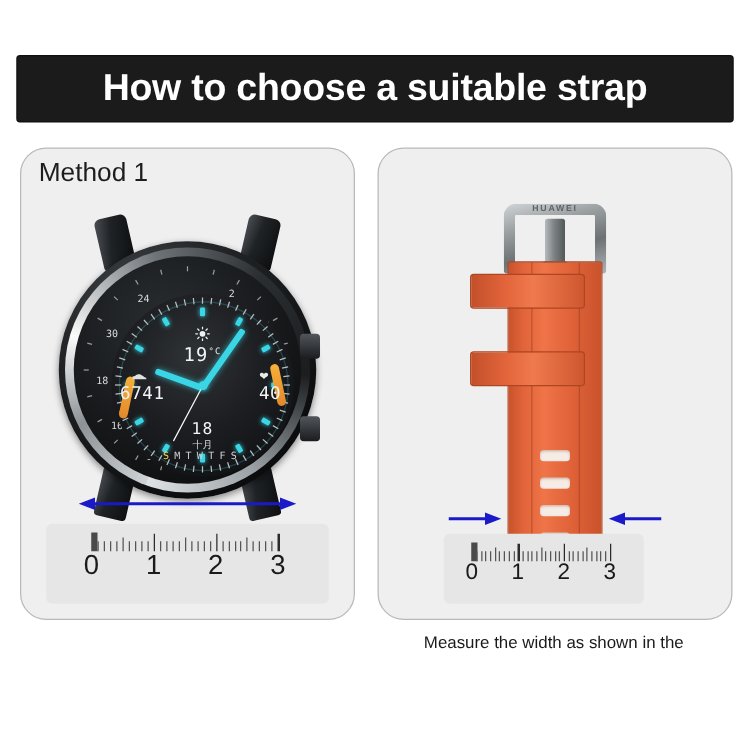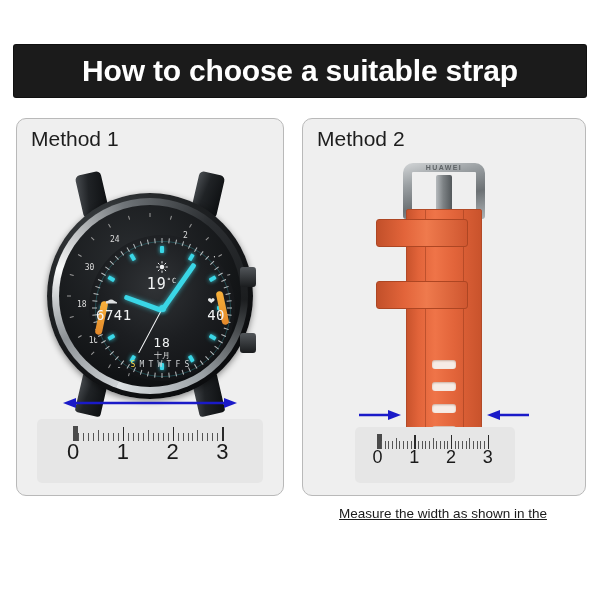--- a/index.html
+++ b/index.html
@@ -18,21 +18,21 @@
     box-shadow:0 0 0 1px #101010;
   }
   .title-bar .title-text{
     color:#ffffff;font-size:30px;font-weight:bold;letter-spacing:-0.2px;
     font-family:"Liberation Sans", sans-serif;white-space:nowrap;
   }
 
   
   .panel{
     position:absolute;top:118px;height:376px;
-    background:#efefef;border:1px solid #b9b9b9;border-radius:10px;
+    background:#efefef;border:1px solid #b9b9b9;border-radius:21px;
     overflow:hidden;
   }
   #panel-1{left:16px;width:266px;}
   #panel-2{left:302px;width:282px;}
   .panel-title{
     position:absolute;left:14px;top:8px;
     font-size:21px;color:#1d1d1d;font-family:"Liberation Sans", sans-serif;
   }
 
   
@@ -54,21 +54,21 @@
     font-size:22px;color:#1a1a1a;font-family:"Liberation Sans", sans-serif;
   }
   #ruler-2 .rlabel{font-size:18px;}
 
   
   .caption{
     position:absolute;text-align:center;color:#1a1a1a;
     font-size:13.5px;line-height:22px;font-family:"Liberation Sans", sans-serif;
   }
   #caption-1{left:16px;top:503px;width:266px;}
-  #caption-2{left:302px;top:503px;width:282px;text-decoration:underline;}
+  #caption-2{left:302px;top:503px;width:282px;}
 
   
   .arrow-svg{position:absolute;overflow:visible;}
 
   
   .watch-wrap{position:absolute;left:50%;top:52px;transform:translateX(-50%);
     width:230px;height:250px;}
   .lug{position:absolute;width:26px;height:42px;background:
       linear-gradient(100deg,#4b4f53 0%,#202326 40%,#0d0f11 100%);
     border-radius:5px 5px 3px 3px;}
@@ -443,21 +443,20 @@
       <div class="ruler-labels">
           <div class="rlabel" style="left: 16%;">0</div>
           <div class="rlabel" style="left: 38%;">1</div>
           <div class="rlabel" style="left: 60%;">2</div>
           <div class="rlabel" style="left: 82%;">3</div>
         </div>
     </div>
   </div>
 
   <div class="panel" id="panel-2">
-    <div class="panel-title">Method 2</div>
 
     <div class="strap-wrap">
       <div class="buckle">
         <div class="buckle-label">HUAWEI</div>
       </div>
       <div class="prong"></div>
       <div class="prong-bar"></div>
 
       <div class="band">
         <div class="band-groove" style="left:18px;"></div>

